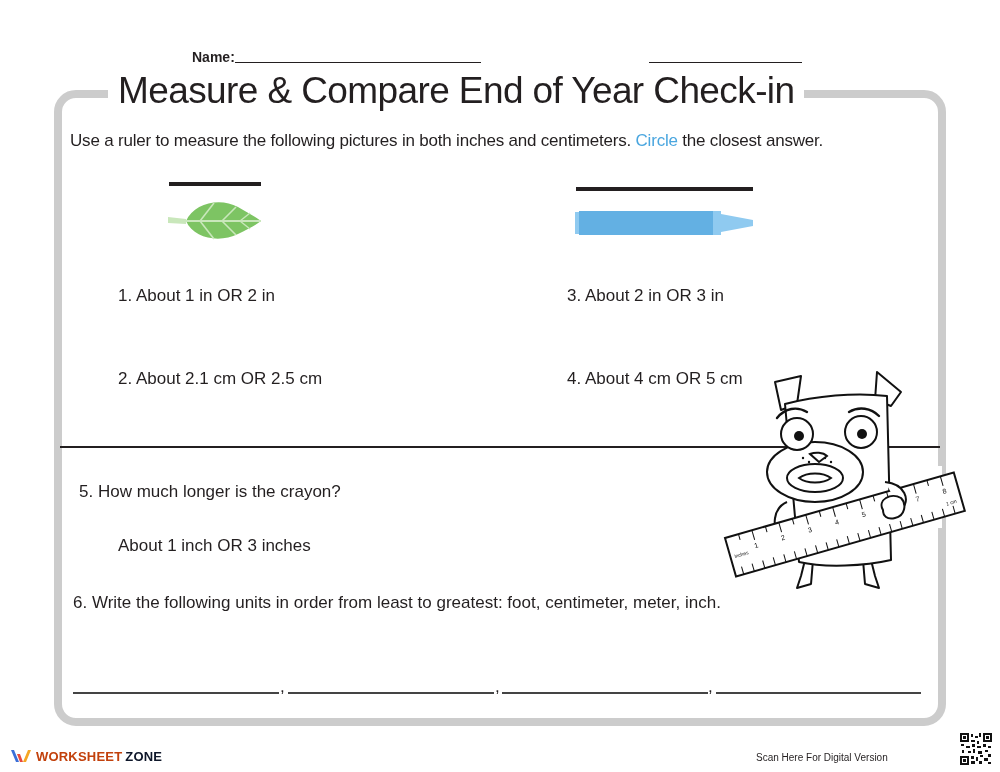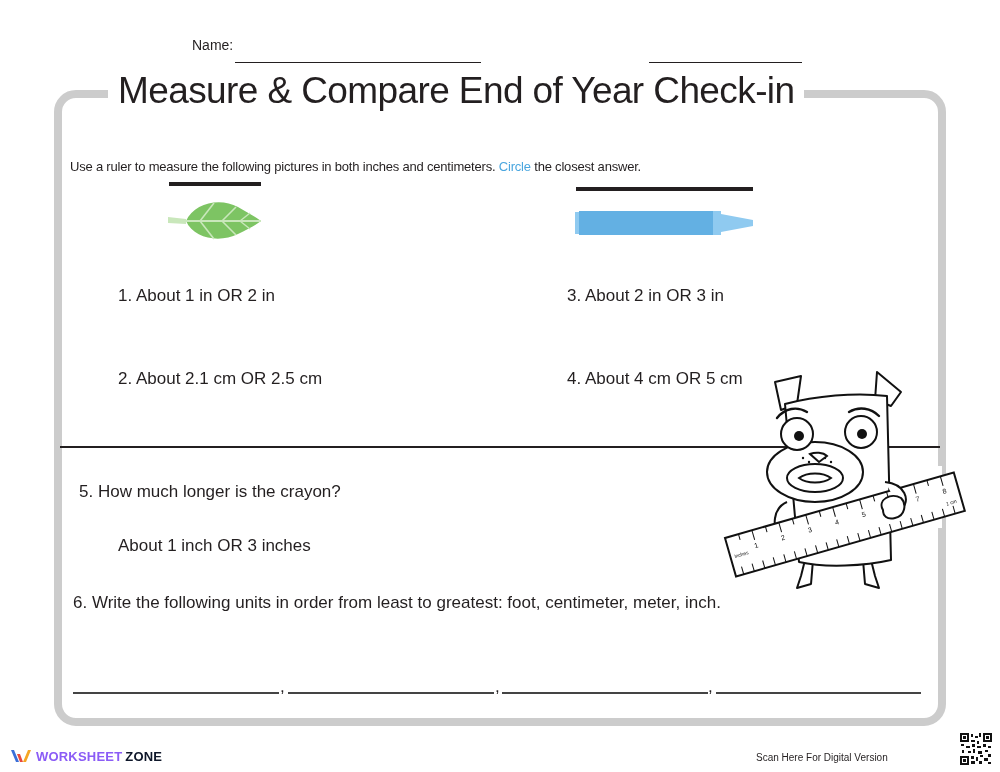--- a/index.html
+++ b/index.html
@@ -4,34 +4,34 @@
 <style>
   html, body { margin:0; padding:0; background:#ffffff; }
   body { width:1000px; height:772px; position:relative; overflow:hidden;
          font-family:"Liberation Sans", "DejaVu Sans", sans-serif; color:#231f20; }
   .abs { position:absolute; }
   .hdr-label { font-size:14px; }
   .hdr-line { border-bottom:1px solid #231f20; height:16px; }
   .title { font-size:37px; letter-spacing:-0.6px; white-space:nowrap; background:#fff; padding:0 10px; }
   .frame { left:54px; top:90px; width:876px; height:620px; border:8px solid #cccccc; border-radius:22px; }
   .frame-gap { background:#fff; }
-  .instr { font-size:13px; white-space:nowrap; letter-spacing:-0.2px;margin-top:28px; }
+  .instr { font-size:17px; white-space:nowrap; letter-spacing:-0.2px; }
   .accent { color:#4aa6df; }
   .q { font-size:17px; white-space:nowrap; }
   .divider { height:2px; background:#231f20; }
   .measure-bar { height:4px; background:#231f20; }
   .blank { height:1.5px; background:#444; }
   .comma { font-size:17px; }
   .footer-brand { font-size:13px; font-weight:bold; letter-spacing:0.2px; }
   .footer-scan { font-size:10px; }
 </style>
 </head>
 <body>
 
-<div class="abs hdr-label" style="left:192px; top:37px;">Name:</div>
+<div class="abs hdr-label" style="left:192px; top:49px;font-weight:bold;">Name:</div>
 <div class="abs hdr-line" style="left:235px; top:46px; width:246px;"></div>
 <div class="abs hdr-label" style="left:643px; top:45px;margin-top:40px;">Date:</div>
 <div class="abs hdr-line" style="left:649px; top:46px; width:153px;"></div>
 
 <div class="abs frame"></div>
 
 <div class="abs frame-gap" style="left:928px; top:466px; width:14px; height:62px;"></div>
 
 <div class="abs title" style="left:108px; top:70px;">Measure &amp; Compare End of Year Check-in</div>
 
@@ -173,21 +173,21 @@
     <path d="M168,140 C162,130 176,122 186,128 C192,134 190,146 180,148 C172,150 168,146 168,140 Z"></path>
   </g>
 </svg>
 
 <div class="abs" style="left:10px; top:748px; display:flex; align-items:center; gap:4px;">
   <svg width="22" height="16" viewBox="0 0 22 16">
     <path d="M1,2 L6,14 L9,14 L4,2 Z" fill="#3a6fd8"></path>
     <path d="M7,6 L10,14 L13,14 L10,6 Z" fill="#e84a3c"></path>
     <path d="M13,14 L16,14 L21,2 L18,2 Z" fill="#f5a623"></path>
   </svg>
-  <span class="footer-brand" style="color:#8b5cf6;">WORKSHEET</span>
+  <span class="footer-brand" style="color:#c2410c;">WORKSHEET</span>
   <span class="footer-brand" style="color:#0f172a; margin-left:-1px;">ZONE</span>
 </div>
 <div class="abs footer-scan" style="left:756px; top:752px;">Scan Here For Digital Version</div>
 <svg class="abs" style="left:960px; top:733px;" width="32" height="32" viewBox="0 0 32 32">
   <rect width="32" height="32" fill="#fff"></rect>
   <g fill="#111">
     <rect x="0" y="0" width="9" height="9"></rect>
       <rect x="23" y="0" width="9" height="9"></rect>
       <rect x="0" y="23" width="9" height="9"></rect>
   </g>

